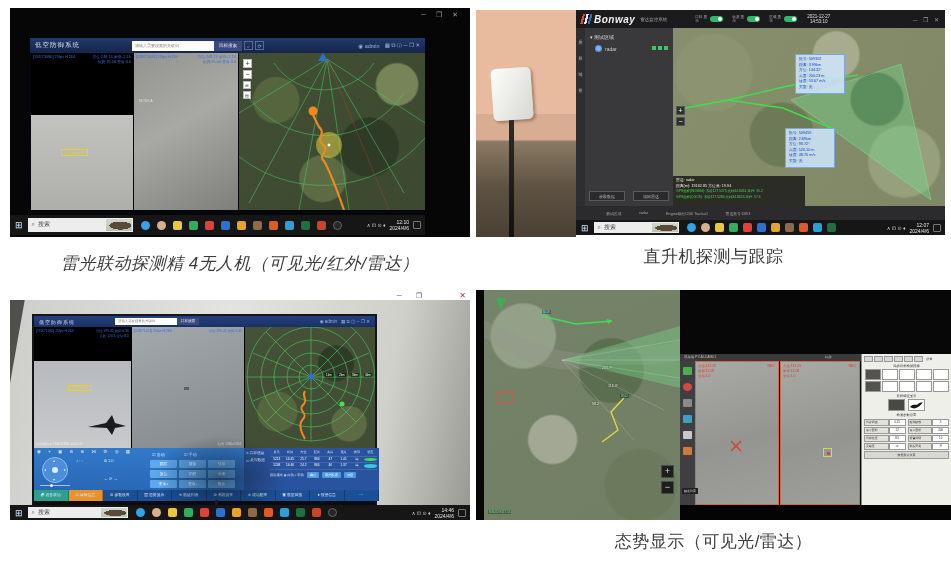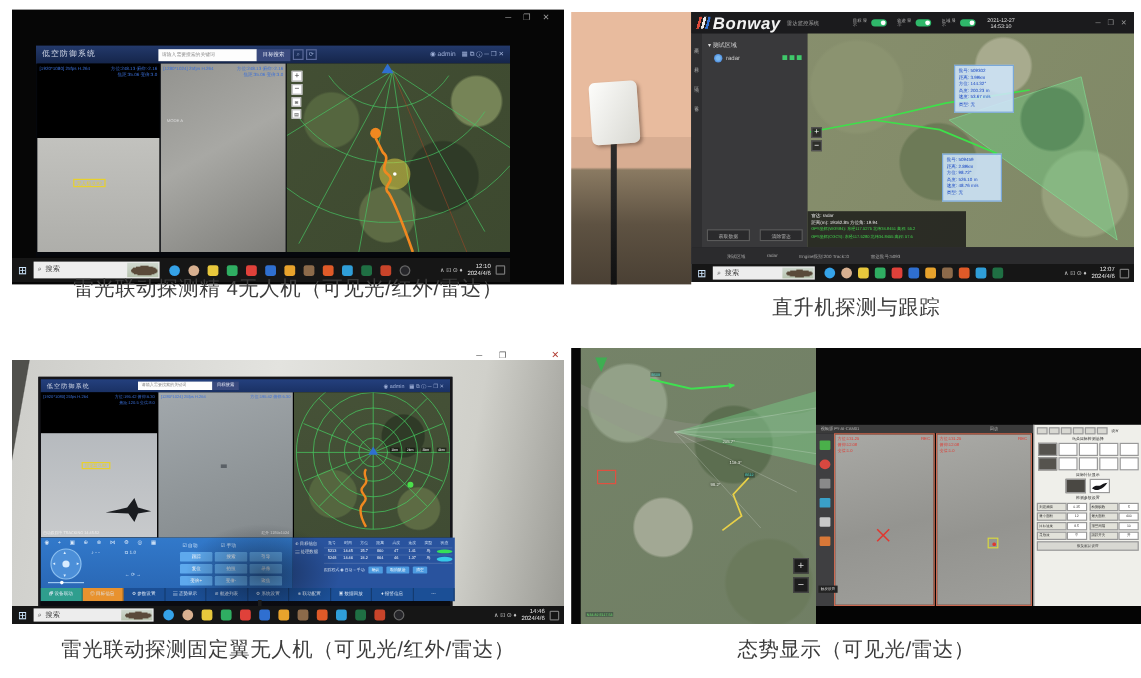--- a/index.html
+++ b/index.html
@@ -66,21 +66,21 @@
   
   #q2 { left:476px; top:8px; width:469px; height:229px; background:#fff; }
   #q2 .photo { left:0; top:2px; width:100px; height:227px;
       background:linear-gradient(#e8bb9e 0 46%, #d8ad92 46% 57%, #8a7a62 58%, #5e5242 78%, #4a4034); }
   .antenna { left:16px; top:58px; width:40px; height:52px; background:linear-gradient(120deg,#fdfdfb,#d8d8d2); border-radius:5px; transform:rotate(-4deg); box-shadow:2px 2px 3px rgba(60,40,30,.4); }
   .antpole { left:33px; top:108px; width:5px; height:119px; background:linear-gradient(#2c2c2c,#111); }
   #q2 .bw { left:100px; top:2px; width:369px; height:210px; background:#242426; }
   .bw-hdr { left:0; top:0; width:100%; height:18px; background:#1b1b1d; display:flex; align-items:center; }
   .bw-slash { width:12px; height:10px; margin-left:4px;
       background:linear-gradient(105deg, transparent 20%, #e04a3a 20% 35%, transparent 35% 45%, #e8e8e8 45% 60%, transparent 60% 70%, #2f6fd0 70% 85%, transparent 85%); }
-  .bw-logo { color:#f2f2f2; font-size:14px; font-weight:bold; font-style:italic; letter-spacing:.5px; margin-left:2px; }
+  .bw-logo { color:#f2f2f2; font-size:10px; font-weight:bold; font-style:italic; letter-spacing:.5px; margin-left:2px; }
   .bw-sub { color:#a8a8a8; font-size:4.5px; margin-left:5px; }
   .bw-toggles { display:flex; gap:9px; margin-left:28px; }
   .tog { display:flex; align-items:center; gap:3px; }
   .tog-lbl { color:#b8b8b8; font-size:3.6px; line-height:4px; width:12px; }
   .tog-pill { width:13px; height:6px; border-radius:3px; background:#2fb86a; position:relative; }
   .tog-pill::after { content:""; position:absolute; right:1px; top:1px; width:4px; height:4px; border-radius:50%; background:#fff; }
   .bw-dt { color:#e0e0e0; font-size:4.5px; line-height:5.5px; text-align:center; margin-left:10px; }
   .bw-tabs { left:0; top:18px; width:9px; height:178px; background:#2e2e30; display:flex; flex-direction:column; gap:14px; padding-top:8px; align-items:center; }
   .bw-vtab { writing-mode:vertical-rl; color:#9a9a9a; font-size:4px; letter-spacing:1px; }
   .bw-side { left:9px; top:18px; width:88px; height:178px; background:#39393b; }
@@ -281,21 +281,21 @@
       <div class="tb-tray">
           <span>∧ ⊡ ⊙ ♦</span>
         </div>
       <div class="tb-clock">
         <div>12:10</div>
           <div>2024/4/6</div>
       </div>
       <div class="tb-notif"></div>
     </div>
   </div>
-  <div class="caption" style="left:10px;top:229px;width:460px;">雷光联动探测精 4无人机（可见光/红外/雷达）</div>
+  <div class="caption" style="left:10px;top:252px;width:460px;font-style:italic;">雷光联动探测精 4无人机（可见光/红外/雷达）</div>
 
   <div id="q2" class="abs">
     <div class="abs photo">
       <div class="abs antpole"></div>
       <div class="abs antenna"></div>
     </div>
     <div class="abs bw">
       <div class="bw-hdr">
         <div class="bw-slash"></div>
         <span class="bw-logo">Bonway</span>
@@ -604,21 +604,20 @@
       <div class="tb-tray">
           <span>∧ ⊡ ⊙ ♦</span>
         </div>
       <div class="tb-clock">
         <div>14:46</div>
           <div>2024/4/6</div>
       </div>
       <div class="tb-notif"></div>
     </div>
   </div>
-  <div class="caption" style="left:10px;top:530px;width:460px;">雷光联动探测固定翼无人机（可见光/红外/雷达）</div>
 
   <div id="q4" class="abs">
     <div class="abs map4">
       <svg class="abs" width="196" height="230" viewBox="0 0 196 230">
         <path d="M 0,30 C 50,55 90,70 120,60 C 150,52 180,60 196,50 L 196,70 C 160,78 130,72 100,78 C 60,86 20,60 0,48 Z" fill="rgba(150,150,140,.35)"></path>
         <polygon points="78,70 196,36 196,98" fill="rgba(120,215,140,.4)"></polygon>
         <g stroke="rgba(255,255,255,.35)" stroke-width="0.5">
           <line x1="78" y1="70" x2="196" y2="50"></line>
             <line x1="78" y1="70" x2="196" y2="70"></line>
           <line x1="78" y1="70" x2="196" y2="88"></line>

